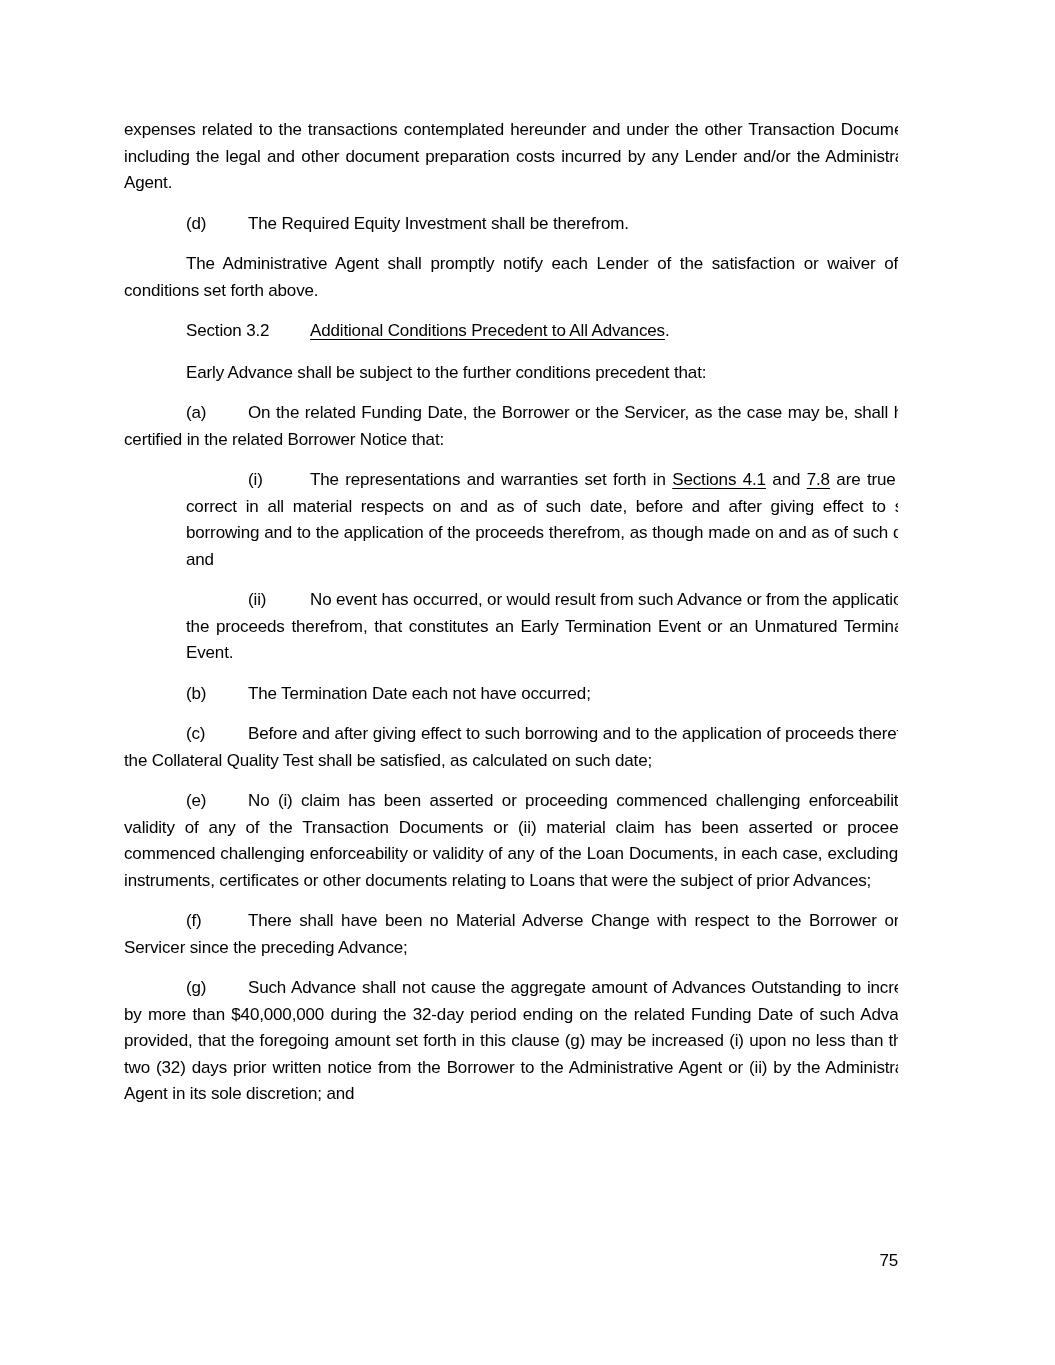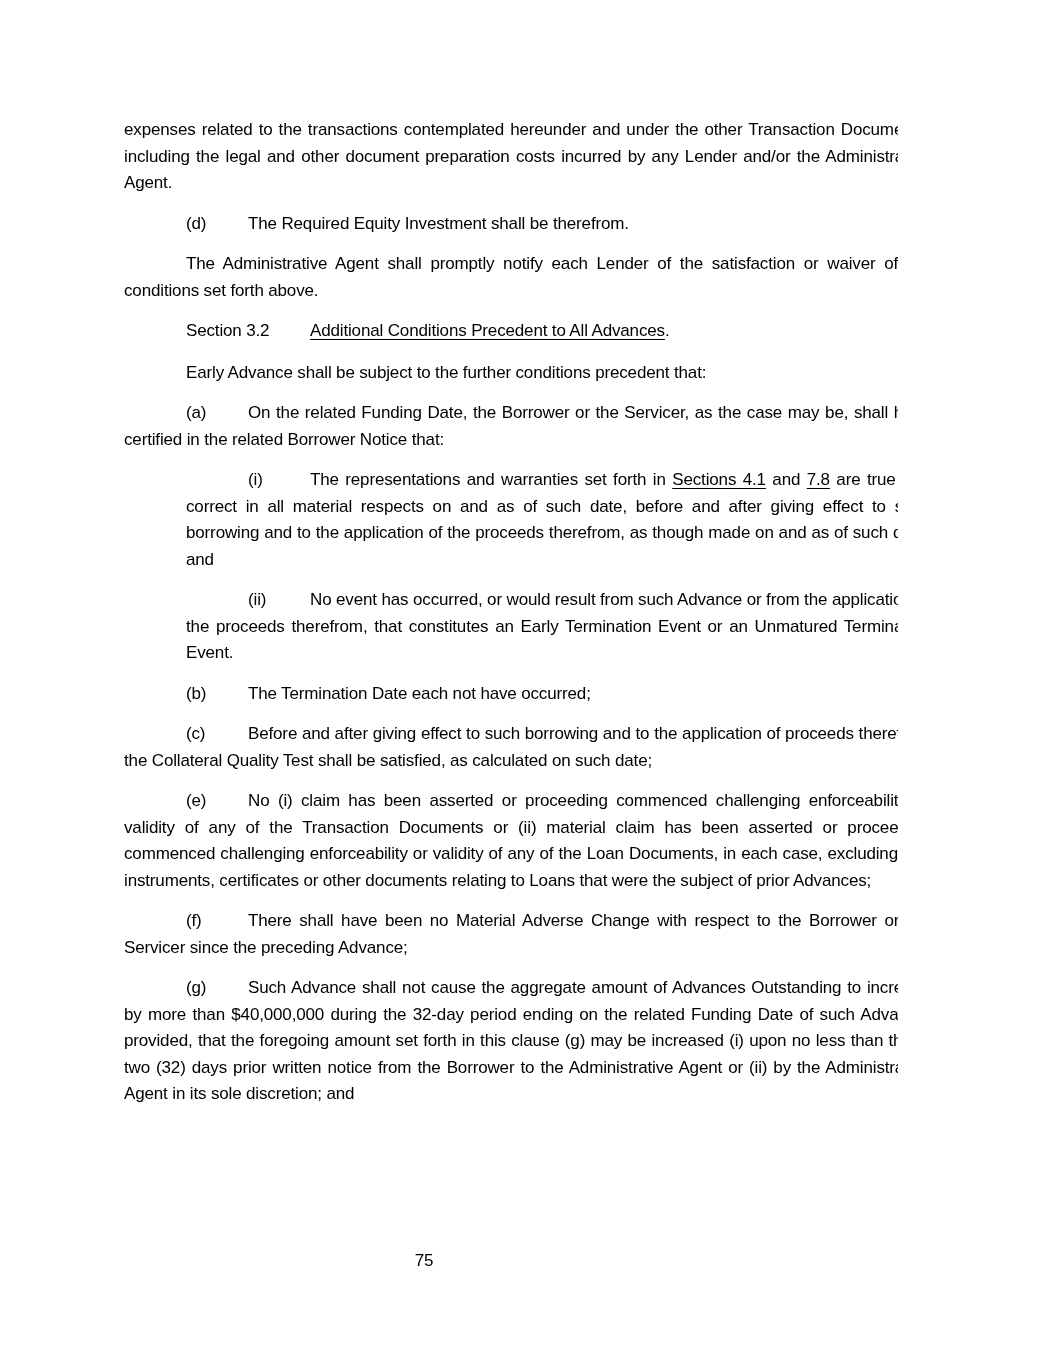--- a/index.html
+++ b/index.html
@@ -41,21 +41,21 @@
   .u {
     text-decoration: underline;
     text-underline-offset: 3px;
     text-decoration-thickness: 1px;
   }
   .footer {
     position: absolute;
     top: 1248px;
     left: 0;
     width: 100%;
-    text-align: center;
+    text-align: right;
     text-indent: -50px;
     font-size: 17px;
   }
 </style>
 </head>
 <body>
 
 <div class="page">
   <div class="content">
 

